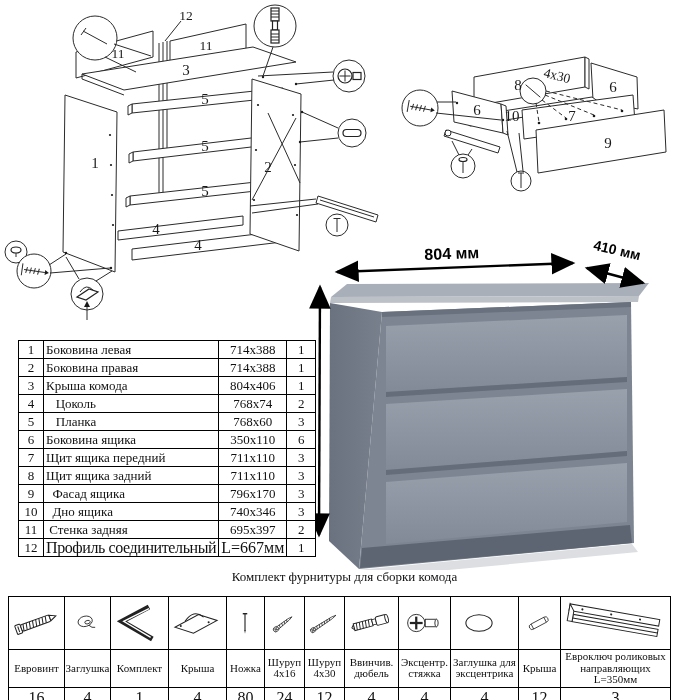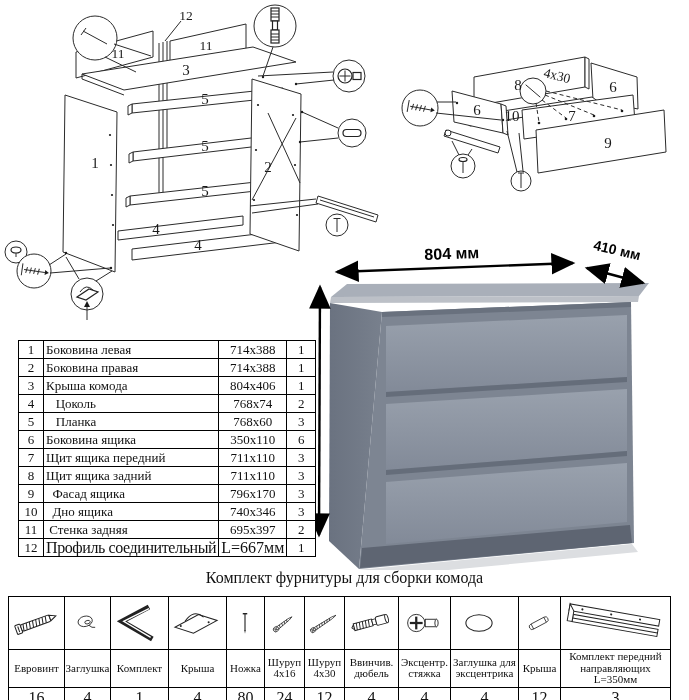--- a/index.html
+++ b/index.html
@@ -11,21 +11,21 @@
   
   #parts-table{position:absolute;left:18px;top:340px;z-index:2;border-collapse:collapse;table-layout:fixed;background:#fff;}
   #parts-table td{border:1px solid #000;height:17px;font-size:13px;line-height:1;padding:0 2px;white-space:nowrap;overflow:hidden;}
   #parts-table .c-num{width:20px;text-align:center;}
   #parts-table .c-name{width:140px;text-align:left;}
   #parts-table .c-size{width:60px;text-align:center;}
   #parts-table .c-qty{width:24px;text-align:center;}
   #parts-table tr:last-child .c-name{font-size:16px;letter-spacing:-0.4px;}
   #parts-table tr:last-child .c-size{font-size:16px;}
   
-  #kit-title{position:absolute;left:0;top:569px;width:100%;text-align:center;font-size:16px;z-index:2;}
+  #kit-title{position:absolute;left:0;top:569px;width:100%;text-align:center;font-size:13px;z-index:2;}
   
   #hardware-table{position:absolute;left:8px;top:596px;z-index:2;border-collapse:collapse;table-layout:fixed;background:#fff;}
   #hardware-table td{border:1px solid #000;text-align:center;vertical-align:middle;padding:0;overflow:hidden;}
   #hardware-table .icon-cell{height:52px;}
   #hardware-table .label-cell{height:27px;font-size:11px;line-height:1.05;white-space:pre-line;padding:1px 0;}
   #hardware-table .qty-cell{height:20px;font-size:16px;}
   
   .panel{fill:#fff;stroke:#2b2b2b;stroke-width:1;}
   .ln{stroke:#2b2b2b;stroke-width:1;fill:none;}
   .dash{stroke:#2b2b2b;stroke-width:1;fill:none;stroke-dasharray:4 3;}
@@ -560,21 +560,21 @@
 4x16</td>
         <td class="label-cell">Шуруп
 4x30</td>
         <td class="label-cell">Ввинчив.
 дюбель</td>
         <td class="label-cell">Эксцентр.
 стяжка</td>
         <td class="label-cell">Заглушка для
 эксцентрика</td>
         <td class="label-cell">Крыша</td>
-        <td class="label-cell">Комплект передний
+        <td class="label-cell">Евроключ роликовых
 направляющих L=350мм</td>
       </tr>
       <tr>
         <td class="qty-cell">16</td>
         <td class="qty-cell">4</td>
         <td class="qty-cell">1</td>
         <td class="qty-cell">4</td>
         <td class="qty-cell">80</td>
         <td class="qty-cell">24</td>
         <td class="qty-cell">12</td>

